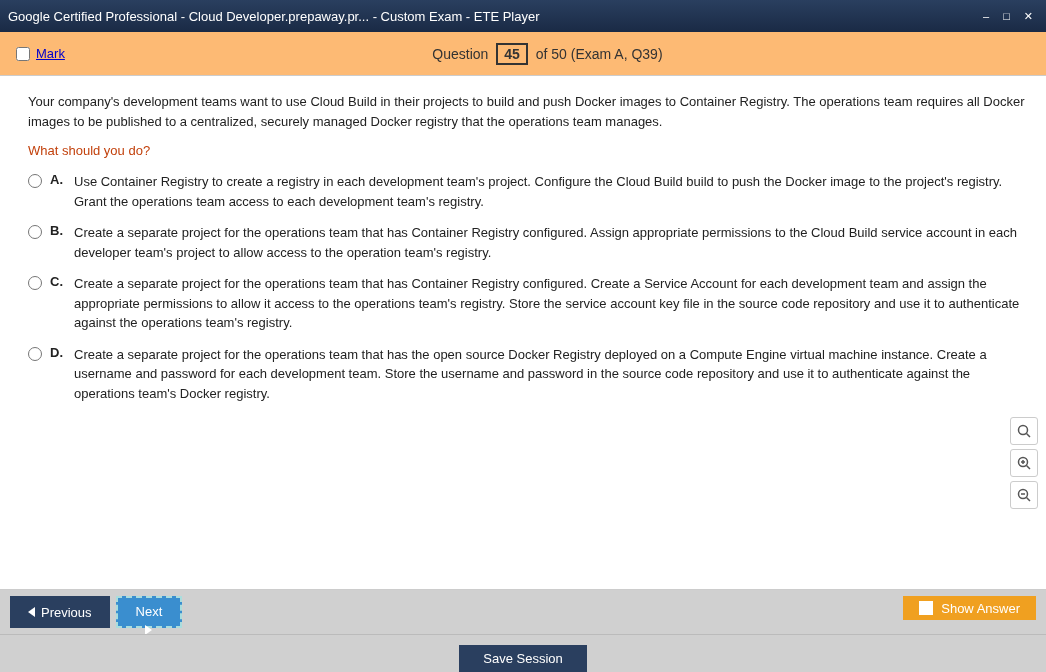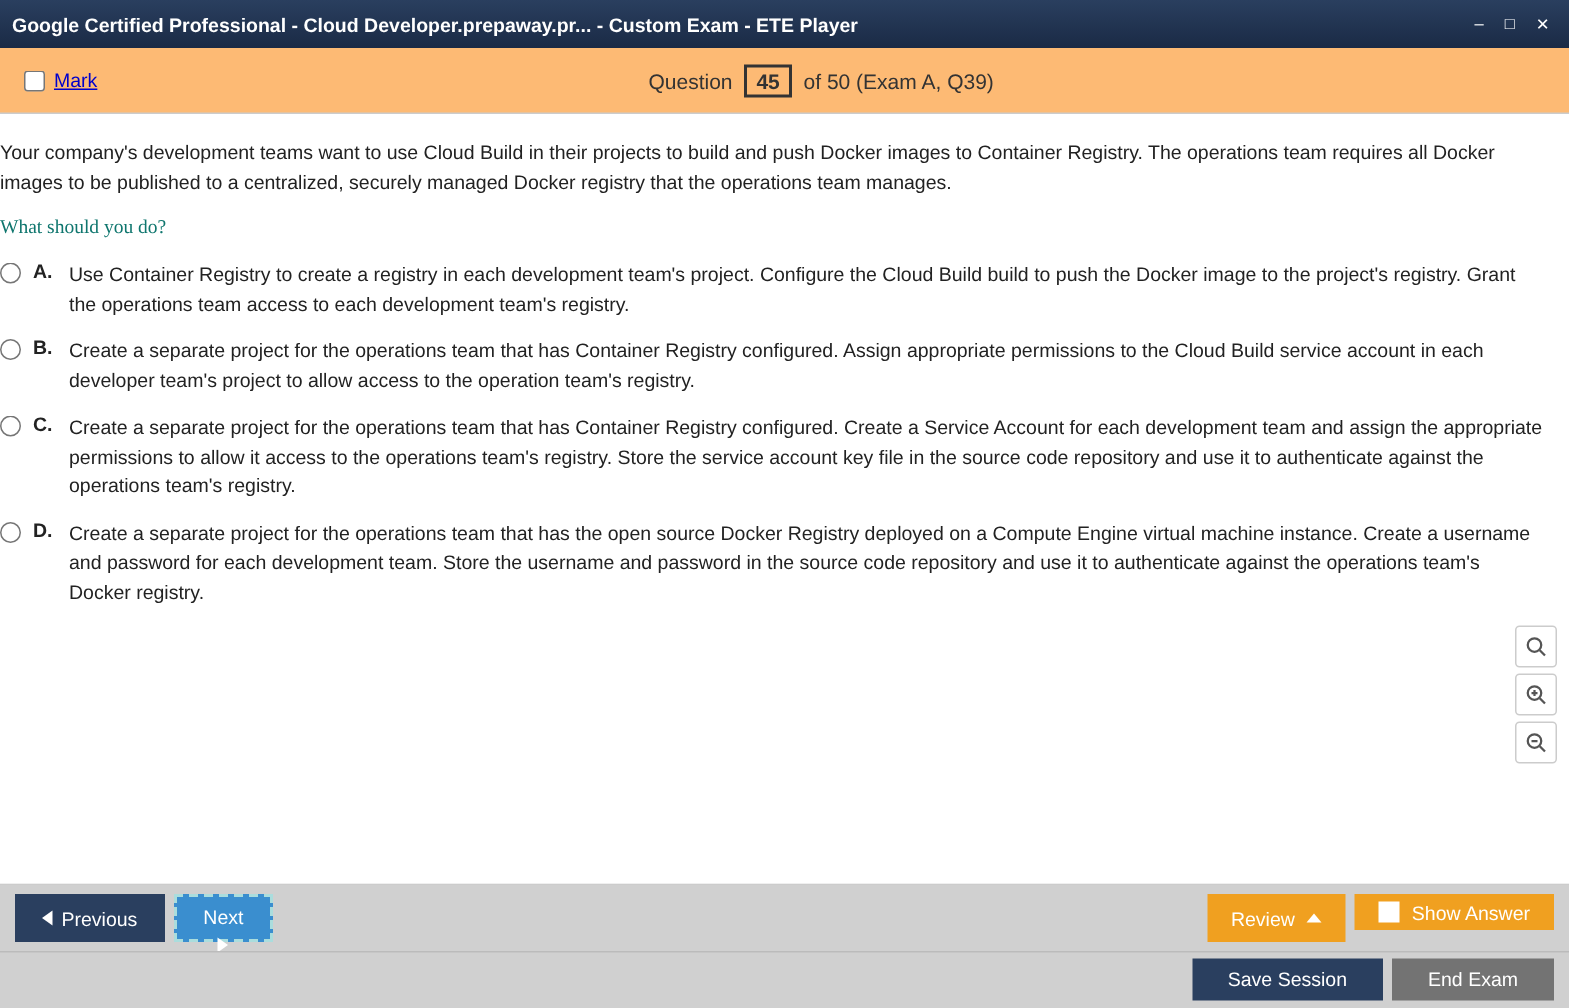--- a/index.html
+++ b/index.html
@@ -37,21 +37,21 @@
     }
     .logo-text {
       color: #87CEEB;
       font-size: 14px;
       font-weight: bold;
       letter-spacing: 2px;
     }
     .title-bar-title {
       color: white;
       font-size: 13px;
-      font-weight: bold;
+      font-weight: normal;
     }
     .title-bar-controls {
       display: flex;
       gap: 4px;
       align-items: center;
     }
     .title-bar-btn {
       color: white;
       font-size: 11px;
       cursor: pointer;
@@ -98,35 +98,34 @@
       padding: 1px 6px;
       font-weight: bold;
       margin: 0 4px;
       font-size: 14px;
     }
 
     
     .main-content {
       flex: 1;
       background: white;
-      padding: 16px 16px 8px 0;
+      padding: 16px 16px 8px 28px;
       overflow-y: auto;
       position: relative;
     }
     .question-text {
       font-size: 13px;
       color: #222;
       line-height: 1.5;
       margin-bottom: 12px;
     }
     .what-do {
       font-size: 13px;
-      color: #0f766e;
+      color: #c2410c;
       margin-bottom: 14px;
-      font-family: Liberation Serif, serif;
     }
     .option {
       display: flex;
       align-items: flex-start;
       margin-bottom: 12px;
       gap: 8px;
     }
     .option-radio {
       width: 14px;
       height: 14px;
@@ -285,20 +284,21 @@
     
     .bottom-actions {
       background: #d0d0d0;
       padding: 4px 10px 6px 10px;
       display: flex;
       align-items: center;
       gap: 6px;
       flex-shrink: 0;
       height: 38px;
       border-top: 1px solid #bbb;
+      flex-direction: column;
     }
     .save-session-btn {
       background: #2a3f5f;
       color: white;
       border: none;
       padding: 6px 24px;
       font-size: 13px;
       cursor: pointer;
       height: 28px;
       display: flex;
@@ -403,24 +403,20 @@
 <div class="bottom-nav">
   <button class="nav-btn-prev">
     <span class="arrow-left"></span>
     <span>Previous</span>
   </button>
   <button class="nav-btn-next">
     <span>Next</span>
     <span class="arrow-right"></span>
   </button>
   <div class="spacer"></div>
-  <button class="review-btn">
-    <span>Review</span>
-    <span class="chevron-up"></span>
-  </button>
   <button class="show-answer-btn">
     <span class="icon-square"></span>
     <span>Show Answer</span>
   </button>
 </div>
 
 <div class="bottom-actions">
   <div class="spacer"></div>
   <button class="save-session-btn">
     <span>Save Session</span>

